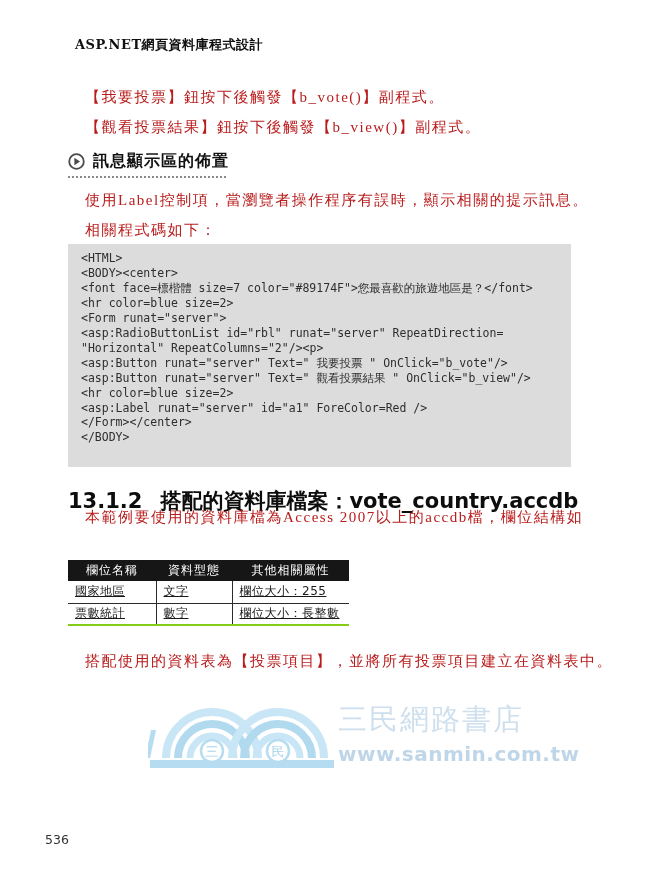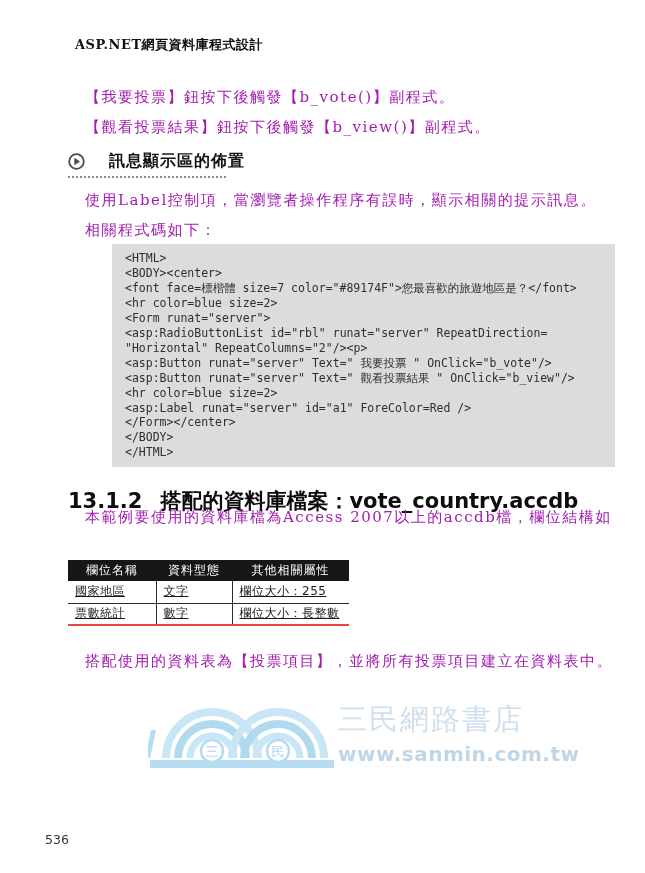--- a/index.html
+++ b/index.html
@@ -18,25 +18,26 @@
     left: 75px; top: 36px;
     font-size: 13px;
     font-weight: bold;
     letter-spacing: 0.5px;
     color: #111;
   }
   .body-line {
     position: absolute;
     font-size: 15px;
     letter-spacing: 1.5px;
-    color: #a21caf;
-    white-space: nowrap;
+    color: #b91c1c;
+    white-space: nowrap;
+    font-family: Liberation Serif, serif;
   }
   .sec-header { position: absolute; left: 68px; top: 151px; width: 210px; }
-  .sec-header-row { display: flex; align-items: center; gap: 24px; }
+  .sec-header-row { display: flex; align-items: center; gap: 8px; }
   .sec-title {
     font-family: "DejaVu Sans", sans-serif;
     font-size: 16px;
     font-weight: bold;
     color: #111;
     letter-spacing: 1px;
     white-space: nowrap;
   }
   .sec-dotline {
     margin-top: 4px;
@@ -46,21 +47,20 @@
   }
   .code-block {
     position: absolute;
     left: 68px; top: 244px;
     width: 503px; height: 223px;
     background: #dcdcdc;
     padding: 7px 1px 0 13px;
     font-family: "DejaVu Sans Mono", monospace;
     font-size: 11.5px;
     color: #2e2e2e;
-    margin-left: 44px;
   }
   .code-line { line-height: 14.95px; white-space: pre; }
   .h2 {
     position: absolute;
     left: 68px; top: 487px;
     font-family: "DejaVu Sans", sans-serif;
     font-size: 21px;
     font-weight: bold;
     color: #0d0d0d;
     white-space: nowrap;
@@ -85,21 +85,21 @@
   }
   .field-table td {
     height: 22px;
     background: #ffffff;
     color: #1a1a1a;
     padding-left: 7px;
     letter-spacing: 0.5px;
     border-bottom: 1px solid #2b2b2b;
   }
   .field-table td + td { border-left: 1px solid #2b2b2b; }
-  .field-table tr:last-child td { border-bottom: 2px solid #ef4444; }
+  .field-table tr:last-child td { border-bottom: 2px solid #84cc16; }
   .col-name { width: 88px; }
   .col-type { width: 76px; }
   .col-attr { width: 117px; }
   .watermark { position: absolute; left: 148px; top: 698px; width: 400px; height: 95px; opacity: 0.9; }
   .wm-logo { position: absolute; left: 0; top: 4px; }
   .wm-text {
     position: absolute; left: 190px; top: 2px;
     color: #c9dcec;
     font-family: "DejaVu Serif", serif;
   }
@@ -155,21 +155,20 @@
     <div class="code-line">&lt;hr color=blue size=2&gt;</div>
     <div class="code-line">&lt;Form runat="server"&gt;</div>
     <div class="code-line">&lt;asp:RadioButtonList id="rbl" runat="server" RepeatDirection=</div>
     <div class="code-line">"Horizontal" RepeatColumns="2"/&gt;&lt;p&gt;</div>
     <div class="code-line">&lt;asp:Button runat="server" Text=" 我要投票 " OnClick="b_vote"/&gt;</div>
     <div class="code-line">&lt;asp:Button runat="server" Text=" 觀看投票結果 " OnClick="b_view"/&gt;</div>
     <div class="code-line">&lt;hr color=blue size=2&gt;</div>
     <div class="code-line">&lt;asp:Label runat="server" id="a1" ForeColor=Red /&gt;</div>
     <div class="code-line">&lt;/Form&gt;&lt;/center&gt;</div>
     <div class="code-line">&lt;/BODY&gt;</div>
-    <div class="code-line">&lt;/HTML&gt;</div>
   </div>
 
   <div class="h2">
     <span class="h2-num">13.1.2</span><span>搭配的資料庫檔案：vote_country.accdb</span>
   </div>
 
   <div class="body-line" style="left:85px; top:508px;">本範例要使用的資料庫檔為Access 2007以上的accdb檔，欄位結構如</div>
   <div class="body-line" style="left:68px; top:558px;">下：</div>
 
   <table class="field-table">

